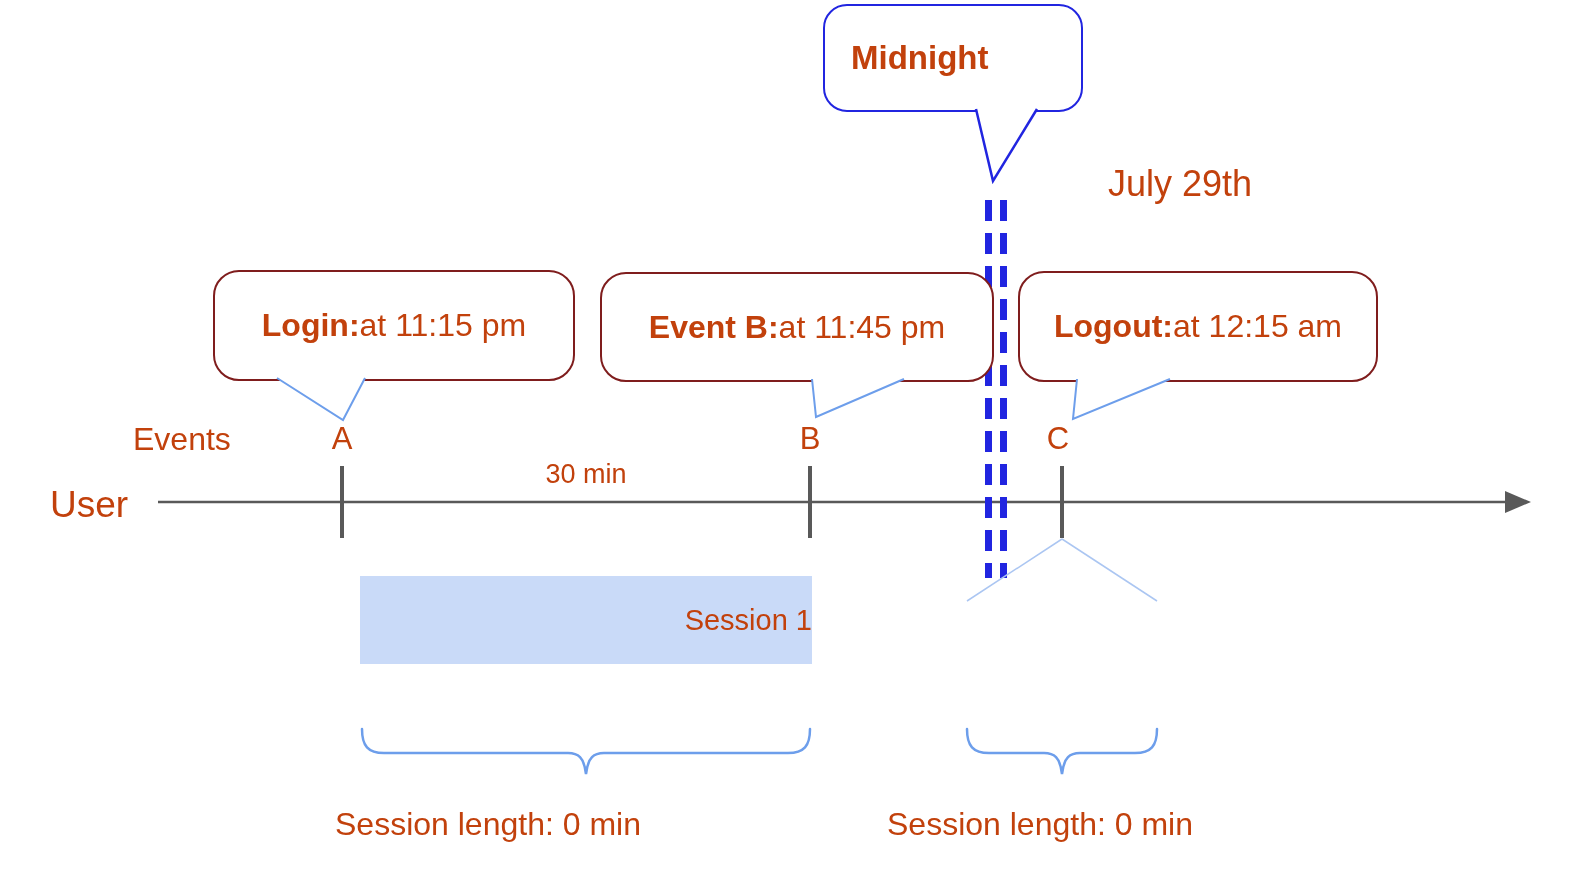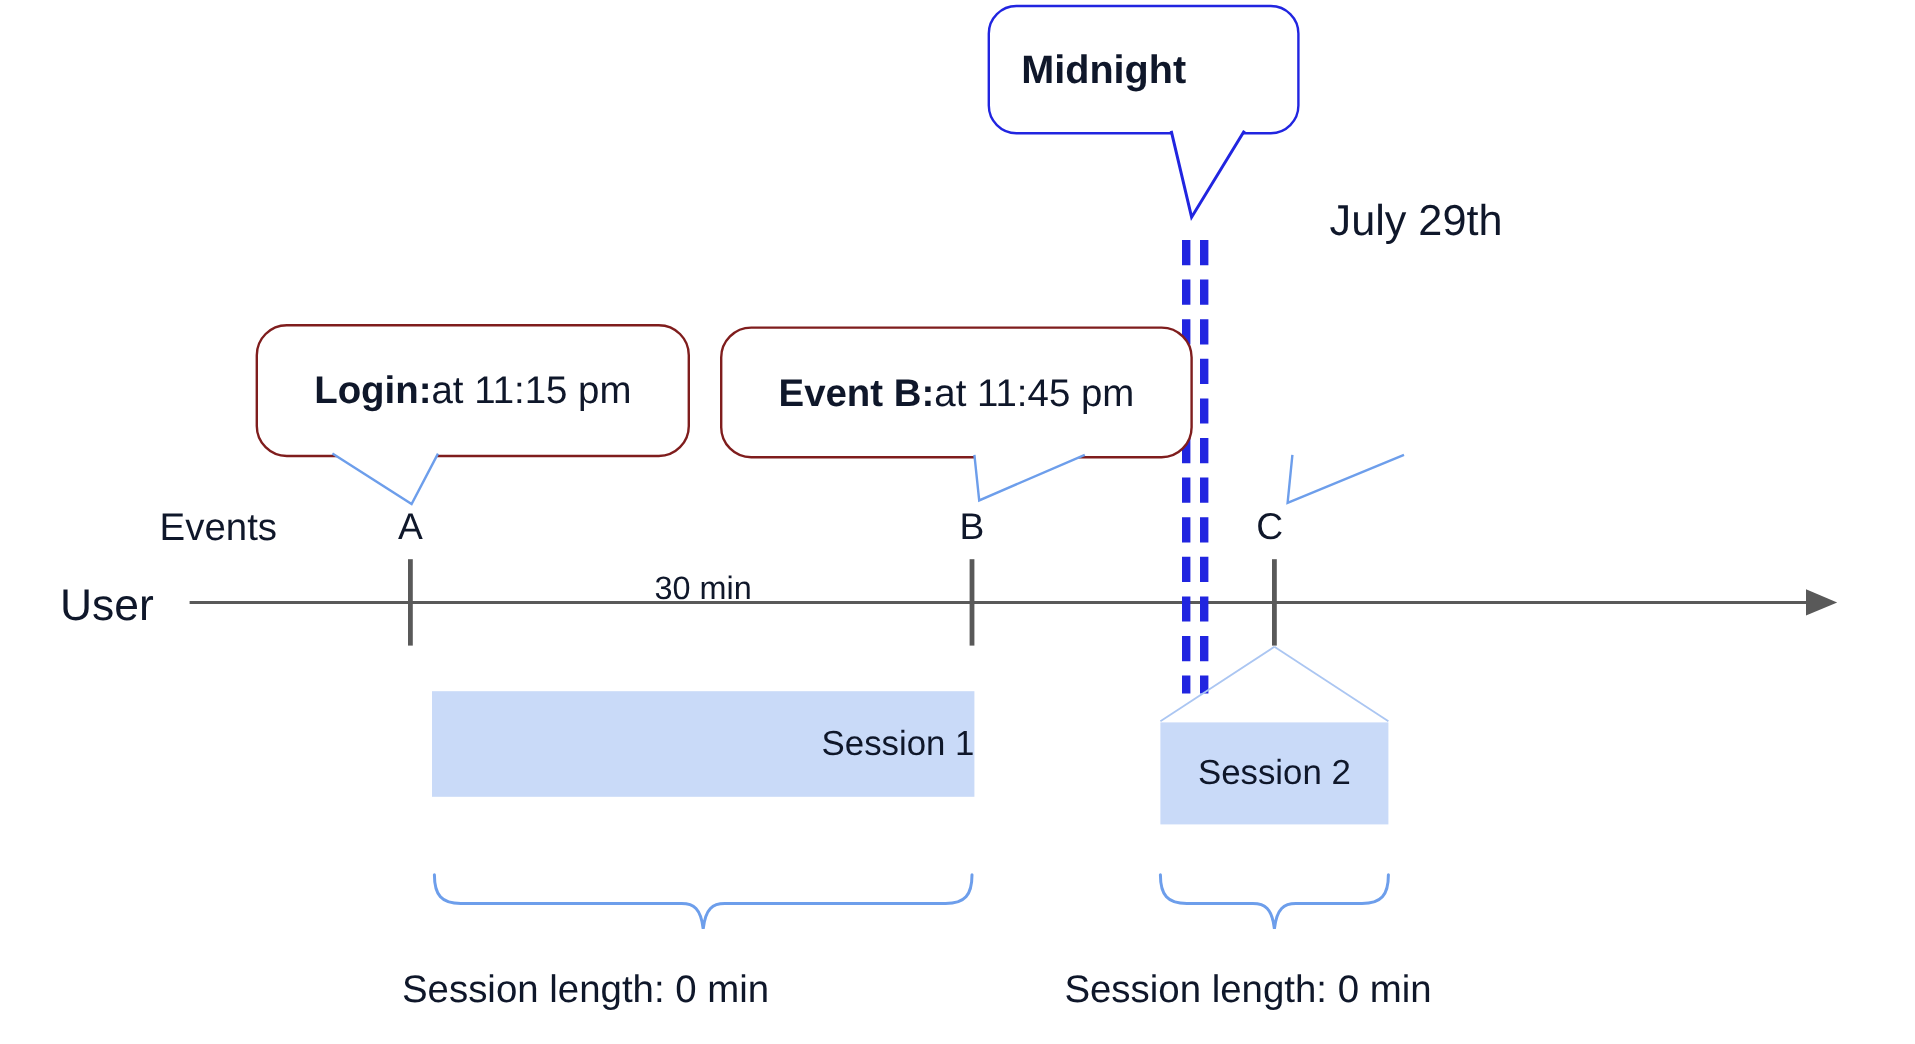--- a/index.html
+++ b/index.html
@@ -1,21 +1,21 @@
 <!DOCTYPE html>
 <html><head>
 <meta charset="utf-8">
 <style>
   html,body{margin:0;padding:0;background:#fff;}
   .stage{
     position:relative;
     width:1596px;height:870px;
     background:#ffffff;
     font-family:"Liberation Sans","DejaVu Sans",sans-serif;
-    color:#0f172a;
+    color:#c2410c;
     overflow:hidden;
   }
   .layer{position:absolute;left:0;top:0;width:1596px;height:870px;pointer-events:none;}
   .abs{position:absolute;}
   .callout{
     position:absolute;
     background:#ffffff;
     display:flex;align-items:center;justify-content:center;
     white-space:nowrap;
     box-sizing:border-box;
@@ -69,38 +69,39 @@
   <div class="abs date-label" style="left:1060px;top:163px;width:240px;">July 29th</div>
 
   <div class="callout light" style="left:213px;top:270px;width:362px;height:111px;">
     <span class="b">Login:</span>
       <span> at 11:15 pm</span>
   </div>
   <div class="callout light" style="left:600px;top:272px;width:394px;height:110px;">
     <span class="b">Event B:</span>
       <span> at 11:45 pm</span>
   </div>
+  <div class="callout light" style="left:1018px;top:271px;width:360px;height:111px;">
+    <span class="b">Logout:</span>
+      <span> at 12:15 am</span>
+  </div>
 
   <svg class="layer" viewBox="0 0 1596 870">
     <path d="M 976,109 L 993,181 L 1037,109" fill="#ffffff" stroke-width="2.5" stroke="#2125e0"></path>
     <path d="M 277,378 L 343,420 L 365,378" fill="#ffffff" stroke-width="2" stroke="#6d9eeb"></path>
     <path d="M 812,379 L 816,417 L 904,379" fill="#ffffff" stroke-width="2" stroke="#6d9eeb"></path>
     <path d="M 1077,379 L 1073,419 L 1170,379" fill="#ffffff" stroke-width="2" stroke="#6d9eeb"></path>
   </svg>
 
   <div class="abs axis-label" style="left:133px;top:421px;">Events</div>
   <div class="abs event-letter" style="left:312px;top:421px;">A</div>
   <div class="abs event-letter" style="left:780px;top:421px;">B</div>
   <div class="abs event-letter" style="left:1028px;top:421px;">C</div>
-  <div class="abs interval-label" style="left:536px;top:459px;width:100px;margin-top:16px;">30 min</div>
+  <div class="abs interval-label" style="left:536px;top:459px;width:100px;">30 min</div>
   <div class="abs user-label" style="left:50px;top:484px;">User</div>
 
   <div class="session-box" style="left:360px;top:576px;width:452px;height:88px;justify-content:flex-end;">
     <span>Session 1</span>
-  </div>
-  <div class="session-box" style="left:967px;top:602px;width:190px;height:85px;">
-    <span>Session 2</span>
   </div>
 
   <div class="abs length-label" style="left:335px;top:806px;">Session length: 0 min</div>
   <div class="abs length-label" style="left:887px;top:806px;">Session length: 0 min</div>
 
 </div>
 
 </body></html>

